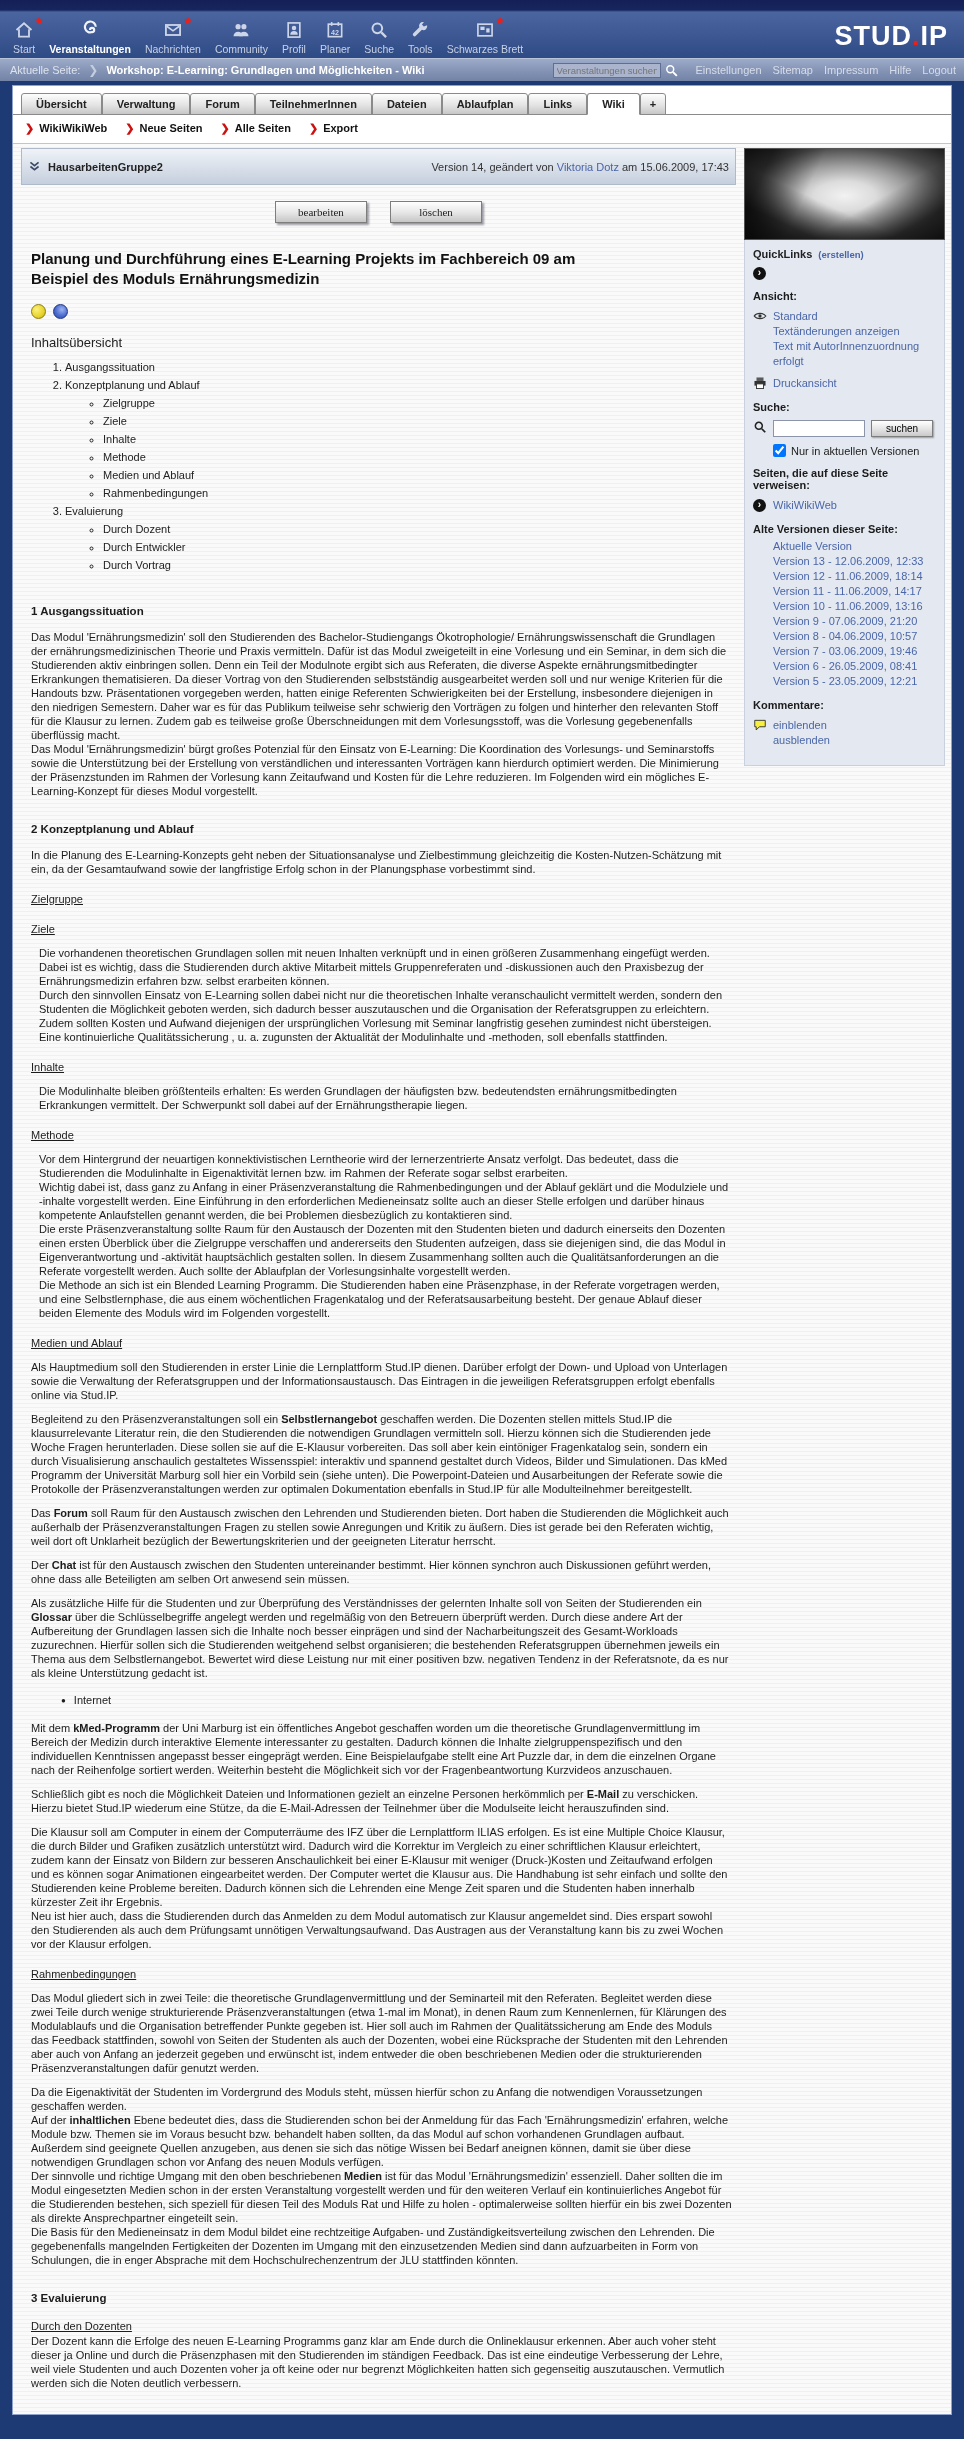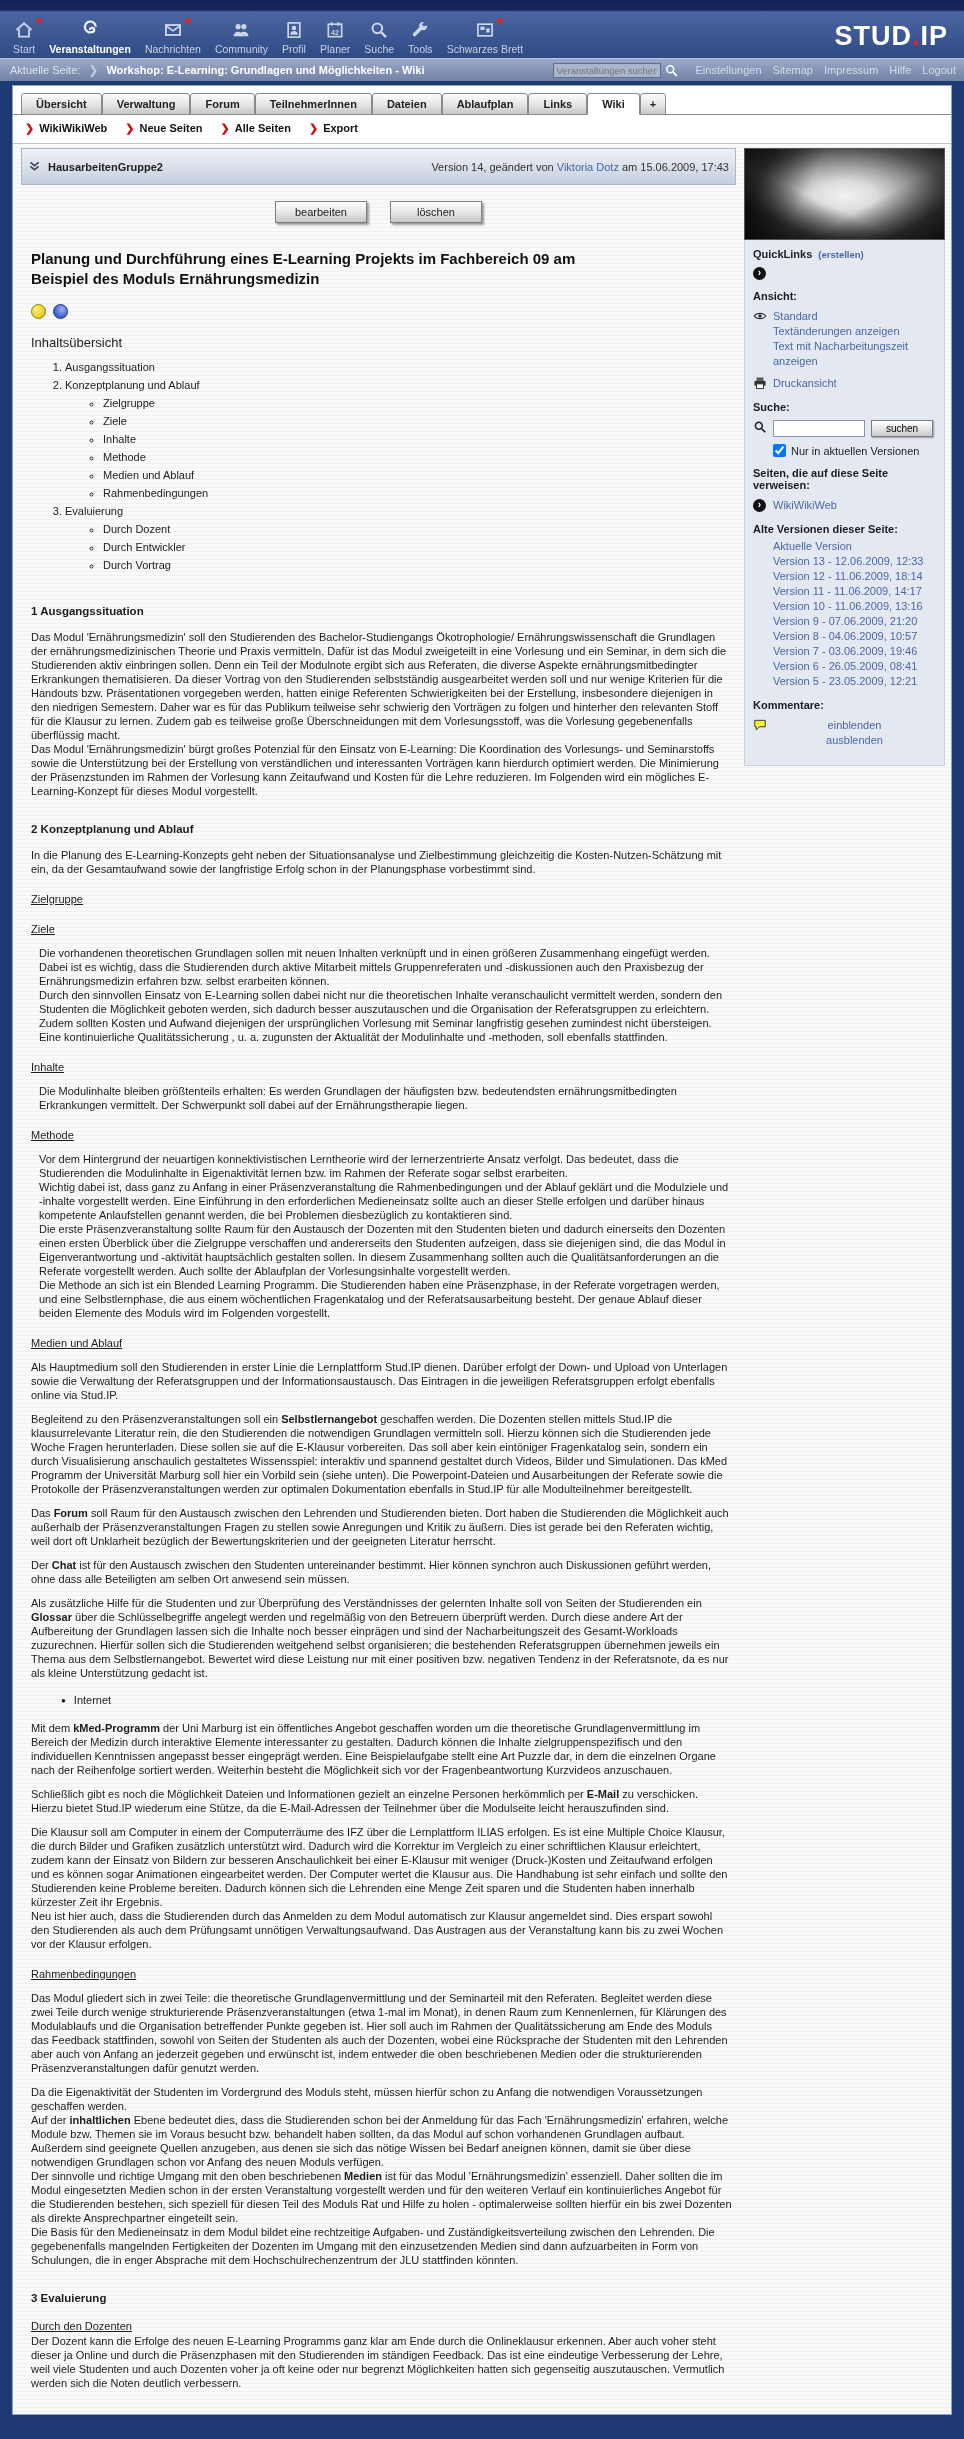--- a/index.html
+++ b/index.html
@@ -91,21 +91,21 @@
   .page-name { font-weight:bold; color:#222; flex:1; }
   .version-info { color:#333; }
   .version-info a { color:#4a64a8; text-decoration:none; cursor:pointer; }
   
   .btn-row { text-align:center; margin:16px 0 8px; }
   .btn {
     display:inline-block; min-width:92px; margin:0 10px;
     background:linear-gradient(180deg,#ffffff 0,#e8e8e8 50%,#c6c6c6 100%);
     border:1px solid #7d7d7d; box-shadow:1.5px 1.5px 2px rgba(40,40,60,.45);
     padding:4px 12px; font-size:11px; color:#222; text-align:center; cursor:pointer;
-    font-family:Liberation Sans, sans-serif;
+    font-family:Liberation Serif, serif;
   }
   .page-title { font-size:15px; font-weight:bold; color:#111; margin:26px 0 14px 10px; max-width:560px; line-height:1.35; }
   .smileys { margin:4px 0 10px 10px; }
   .smiley { display:inline-block; width:15px; height:15px; border-radius:50%; margin-right:4px; vertical-align:middle; }
   .smiley.yellow { background:radial-gradient(circle at 35% 35%, #fdf07a 0, #e8d32c 60%, #b9a714 100%); border:1px solid #8a7d08; }
   .smiley.blue { background:radial-gradient(circle at 60% 35%, #9db4ef 0, #4a6ad0 55%, #2c49a8 100%); border:1px solid #1e3482; }
   .toc-title { font-size:13px; color:#222; margin:16px 0 8px 10px; }
   .toc { margin:0 0 30px 44px; line-height:18px; color:#222; }
   .toc ol { list-style:decimal; margin-left:0; }
   .toc ul { list-style:circle; margin-left:38px; }
@@ -334,21 +334,21 @@
         <div class="sb-row">
           <span class="sb-icon">
               <svg viewBox="0 0 24 24">
                 <path d="M2 12 C6.5 6 17.5 6 22 12 C17.5 18 6.5 18 2 12 Z" fill="none" stroke="#333" stroke-width="2"></path>
                 <circle cx="12" cy="12" r="2.8" fill="#333"></circle>
               </svg>
             </span>
           <div id="view-links" style="flex:1;">
               <a class="sb-link">Standard</a>
               <a class="sb-link">Textänderungen anzeigen</a>
-              <a class="sb-link">Text mit Nacharbeitungszeit anzeigen</a>
+              <a class="sb-link">Text mit AutorInnenzuordnung erfolgt</a>
             </div>
         </div>
         <div class="sb-row">
           <span class="sb-icon">
               <svg viewBox="0 0 24 24">
                 <rect x="6" y="2.5" width="12" height="6" fill="#5a5a5a"></rect>
                 <rect x="2.5" y="8.5" width="19" height="8" fill="#333"></rect>
                 <rect x="6" y="13.5" width="12" height="8" fill="#fff" stroke="#333" stroke-width="1.6"></rect>
               </svg>
             </span>
@@ -393,21 +393,21 @@
             <a class="sb-link">Version 5 - 23.05.2009, 12:21</a>
           </div>
 
         <div class="sb-h">Kommentare:</div>
         <div class="sb-row">
           <span class="sb-icon">
               <svg viewBox="0 0 24 24">
                 <path d="M3 4 h18 v11 h-10 l-5.5 5.5 v-5.5 h-2.5 Z" fill="#f7ef3d" stroke="#333" stroke-width="1.6"></path>
               </svg>
             </span>
-          <div id="comment-links" style="flex:1;text-align:center;">
+          <div id="comment-links" style="flex:1;">
               <a class="sb-link">einblenden</a>
               <a class="sb-link">ausblenden</a>
             </div>
         </div>
 
       </div>
     </div>
   </div>
 </div>
 

